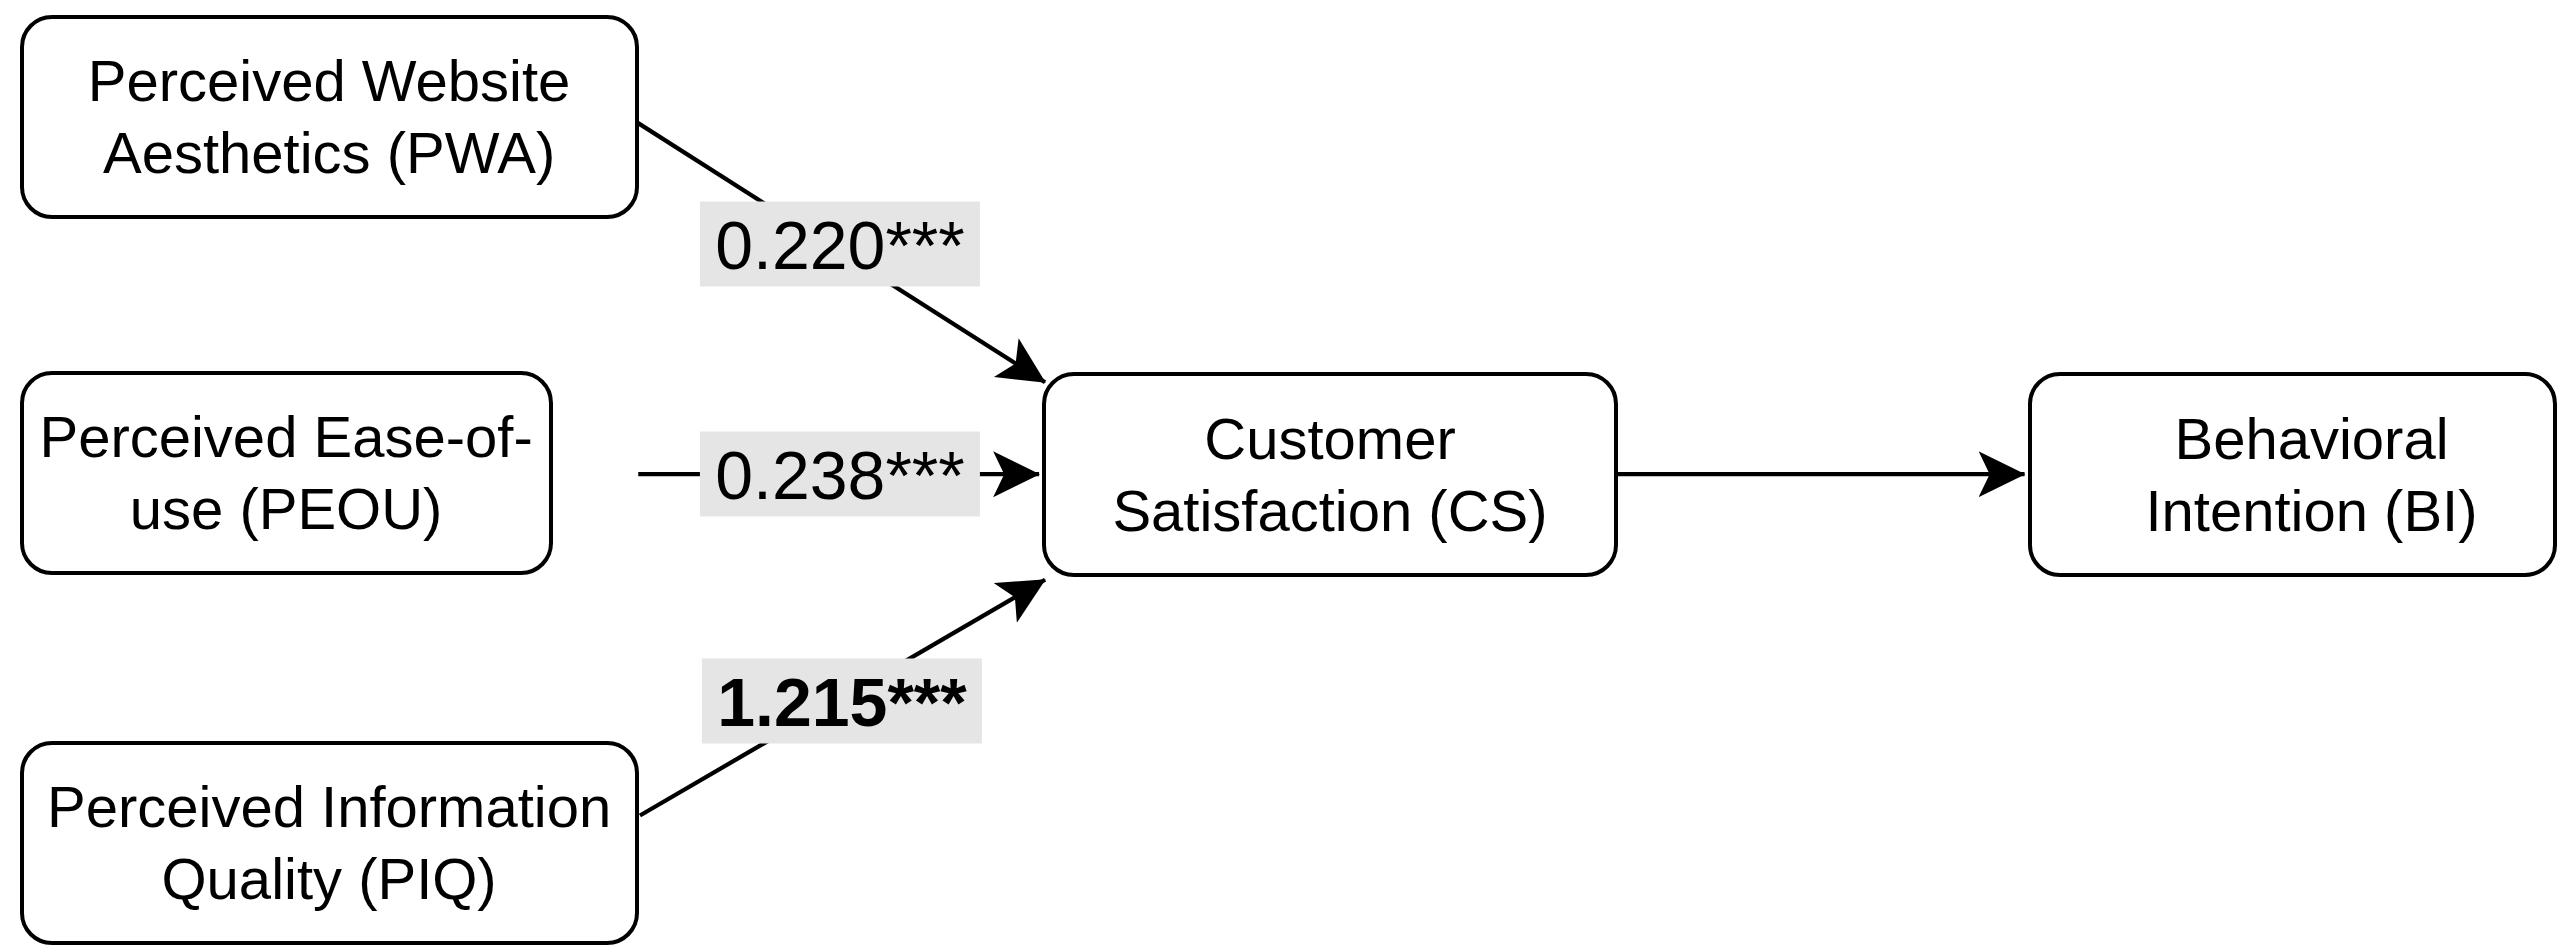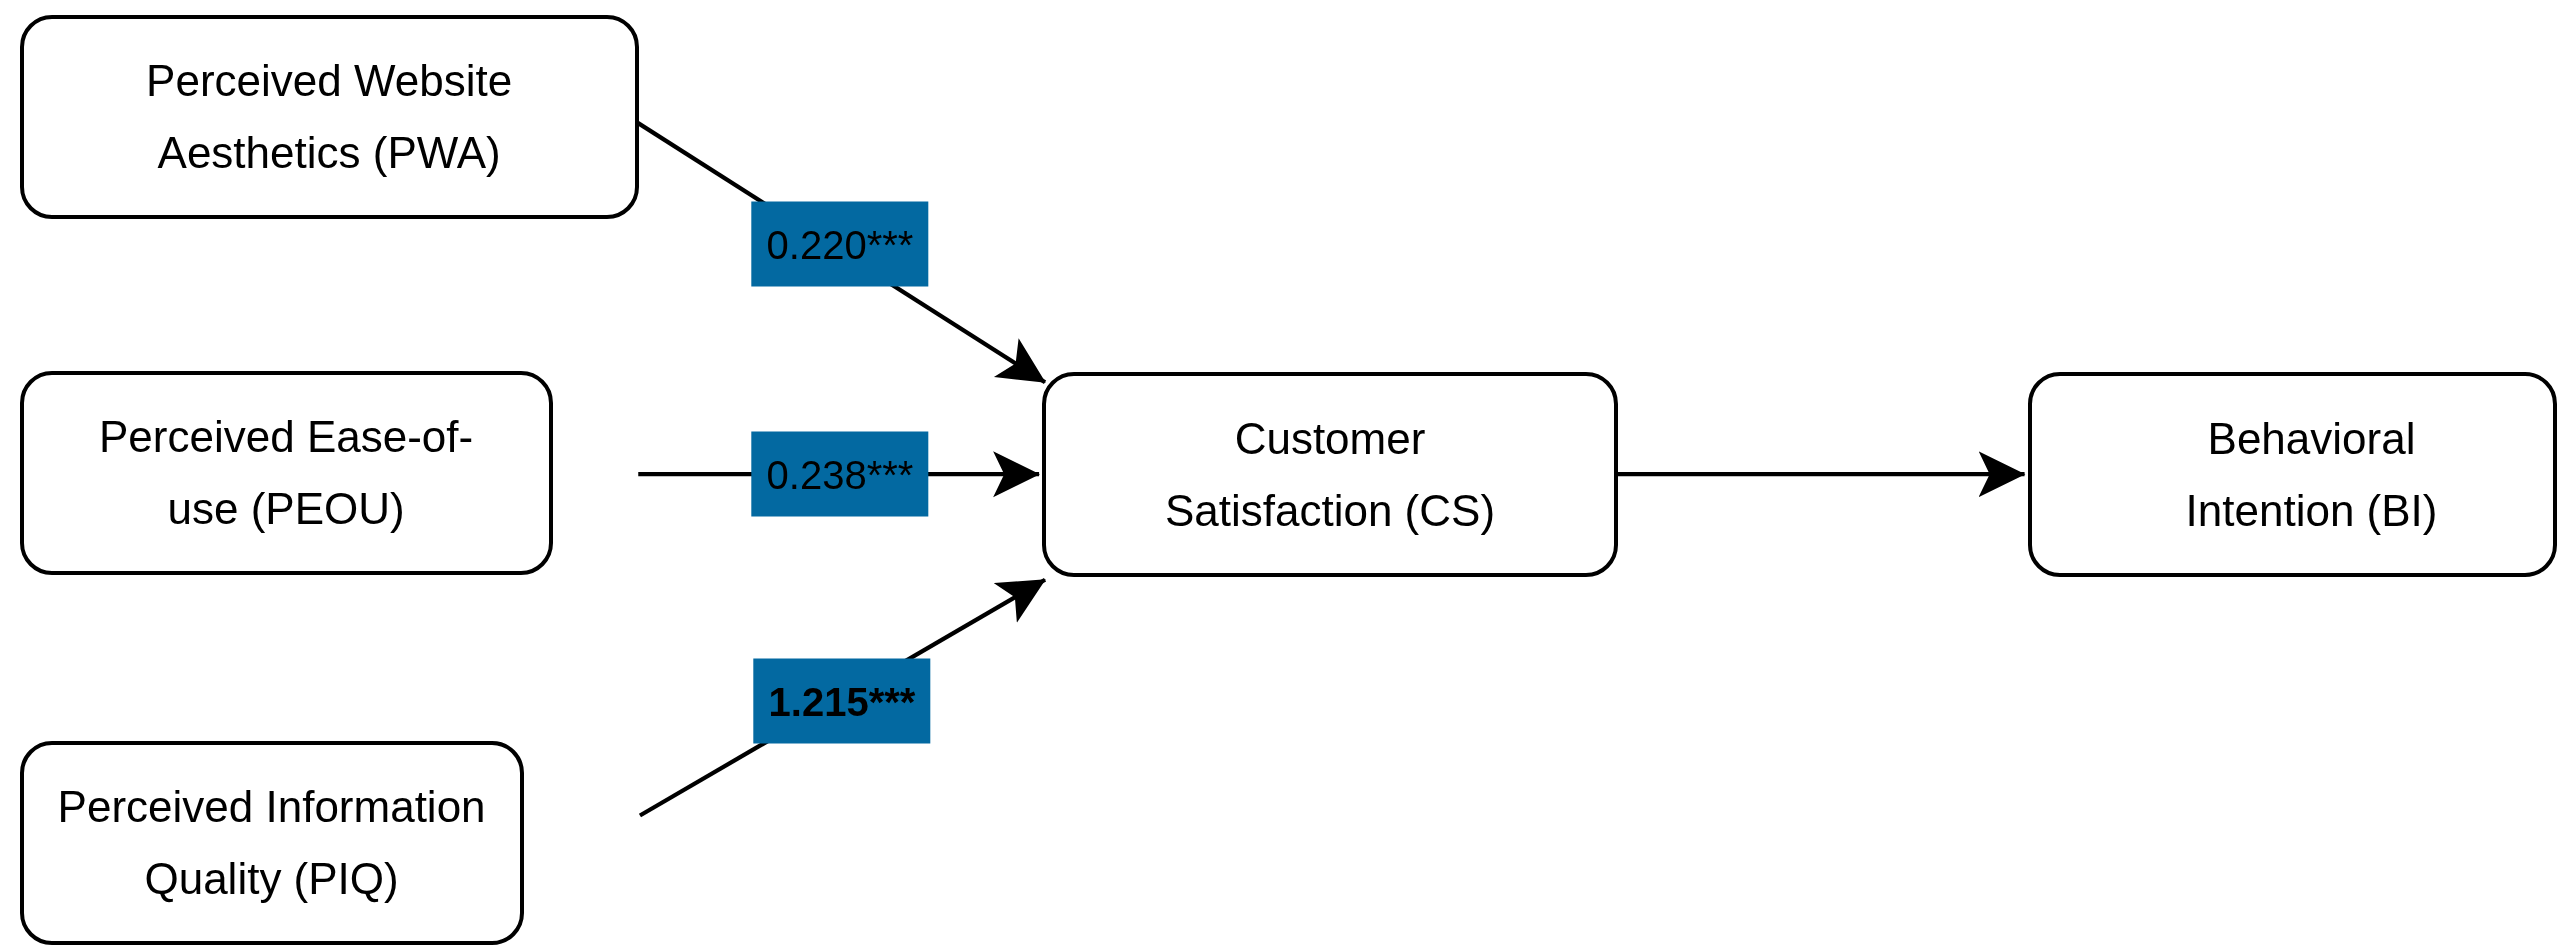--- a/index.html
+++ b/index.html
@@ -27,35 +27,35 @@
     position: absolute;
     box-sizing: border-box;
     border: 4.3px solid #000000;
     border-radius: 32px;
     background: #ffffff;
     display: flex;
     flex-direction: column;
     justify-content: center;
     align-items: center;
     text-align: center;
-    font-size: 44px;
+    font-size: 58px;
     line-height: 72px;
     white-space: nowrap;
   }
   .node-pwa  { left: 19.6px;   top: 14.5px;  width: 619px; height: 204px; }
   .node-peou { left: 19.6px;   top: 371px; width: 533px; height: 204px; justify-content: center; }
-  .node-piq  { left: 19.6px;   top: 741px; width: 504px; height: 204px; }
+  .node-piq  { left: 19.6px;   top: 741px; width: 619px; height: 204px; }
   .node-cs   { left: 1042px; top: 372px; width: 576px; height: 205px; }
   .node-bi   { left: 2028px; top: 372px; width: 529px; height: 205px; padding-left: 38px; }
   .edge-label {
     position: absolute;
     transform: translate(-50%, -50%);
-    background: #0369a1;
+    background: #e5e5e5;
     padding: 8.5px 15.3px;
-    font-size: 40px;
+    font-size: 68px;
     line-height: 68px;
     white-space: nowrap;
   }
   .edge-label.bold { font-weight: bold; }
   .lbl-1 { left: 840px;  top: 244px; }
   .lbl-2 { left: 840px;  top: 474px; }
   .lbl-3 { left: 842px;  top: 701px; }
   .lbl-4 { left: 1787px; top: 474px; }
 </style>
 </head>

